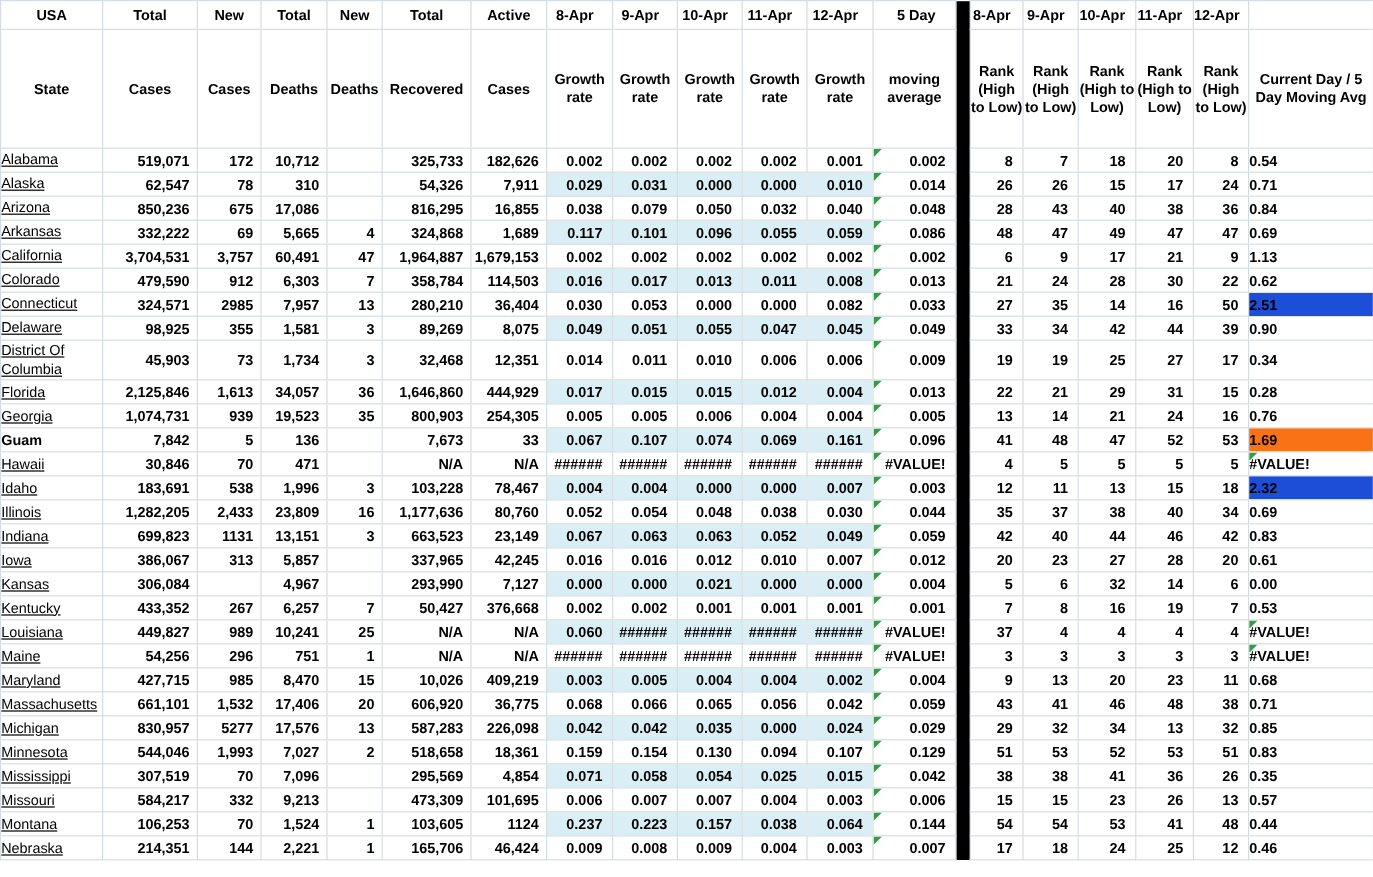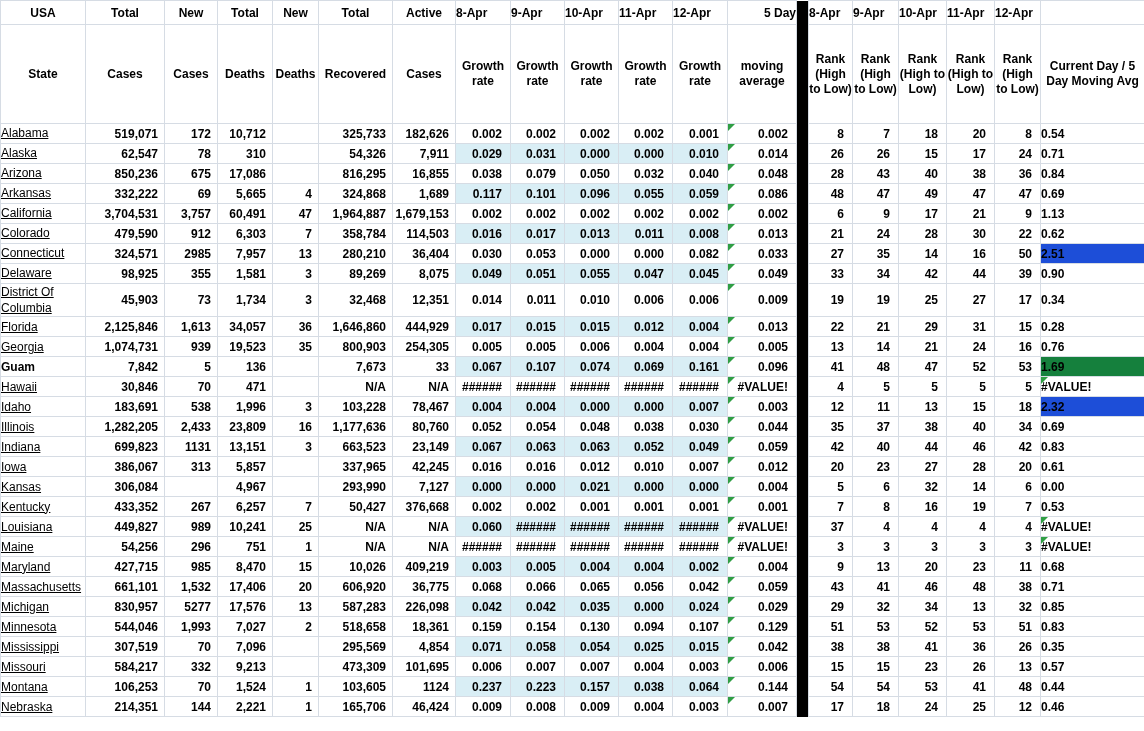--- a/index.html
+++ b/index.html
@@ -4,32 +4,32 @@
 <style>
   html,body{margin:0;padding:0;background:#fff;width:1144px;height:731px;overflow:hidden;
     font-family:"Liberation Sans",sans-serif;}
   table{border-collapse:collapse;table-layout:fixed;width:1144px;border-radius:14px;}
   td,th{border:1px solid #d6dce4;font-size:12px;color:#000;overflow:hidden;
     white-space:nowrap;vertical-align:middle;padding:0;height:20px;box-sizing:border-box;}
   th{font-weight:bold;}
   tr.hdr1 th{height:24px;}
   tr.hdr2 th{height:99px;white-space:normal;line-height:1.25;text-align:center;}
   .ctr{text-align:center;}
-  .date{text-align:left;padding-right:8px;}
-  .fiveday{text-align:right;padding-left:3px;}
+  .date{text-align:center;padding-right:8px;}
+  .fiveday{text-align:center;padding-left:3px;}
   .st{text-align:left;padding-left:0;text-decoration:underline;white-space:normal;line-height:1.35;}
   .st.bold{font-weight:bold;text-decoration:none;}
   .num{font-weight:bold;text-align:right;padding-right:6px;}
   .gr{font-weight:bold;text-align:right;padding-right:8px;}
   .avg{font-weight:bold;text-align:right;padding-right:8px;position:relative;}
   .rank{font-weight:bold;text-align:right;padding-right:8px;}
   .ratio{font-weight:bold;text-align:left;position:relative;}
   .shade{background:#d9eef5;}
   .bg-pink{background:#1d4ed8;}
-  .bg-yellow{background:#15803d;}
+  .bg-yellow{background:#f97316;}
   .bar{background:#000;border:none;padding:0;}
   .tri::before{content:"";position:absolute;top:0;left:0;width:0;height:0;
     border-top:7px solid #2f9e44;border-right:7px solid transparent;}
 </style>
 </head>
 <body>
 
 <table>
   <colgroup>
     <col style="width:85px">

